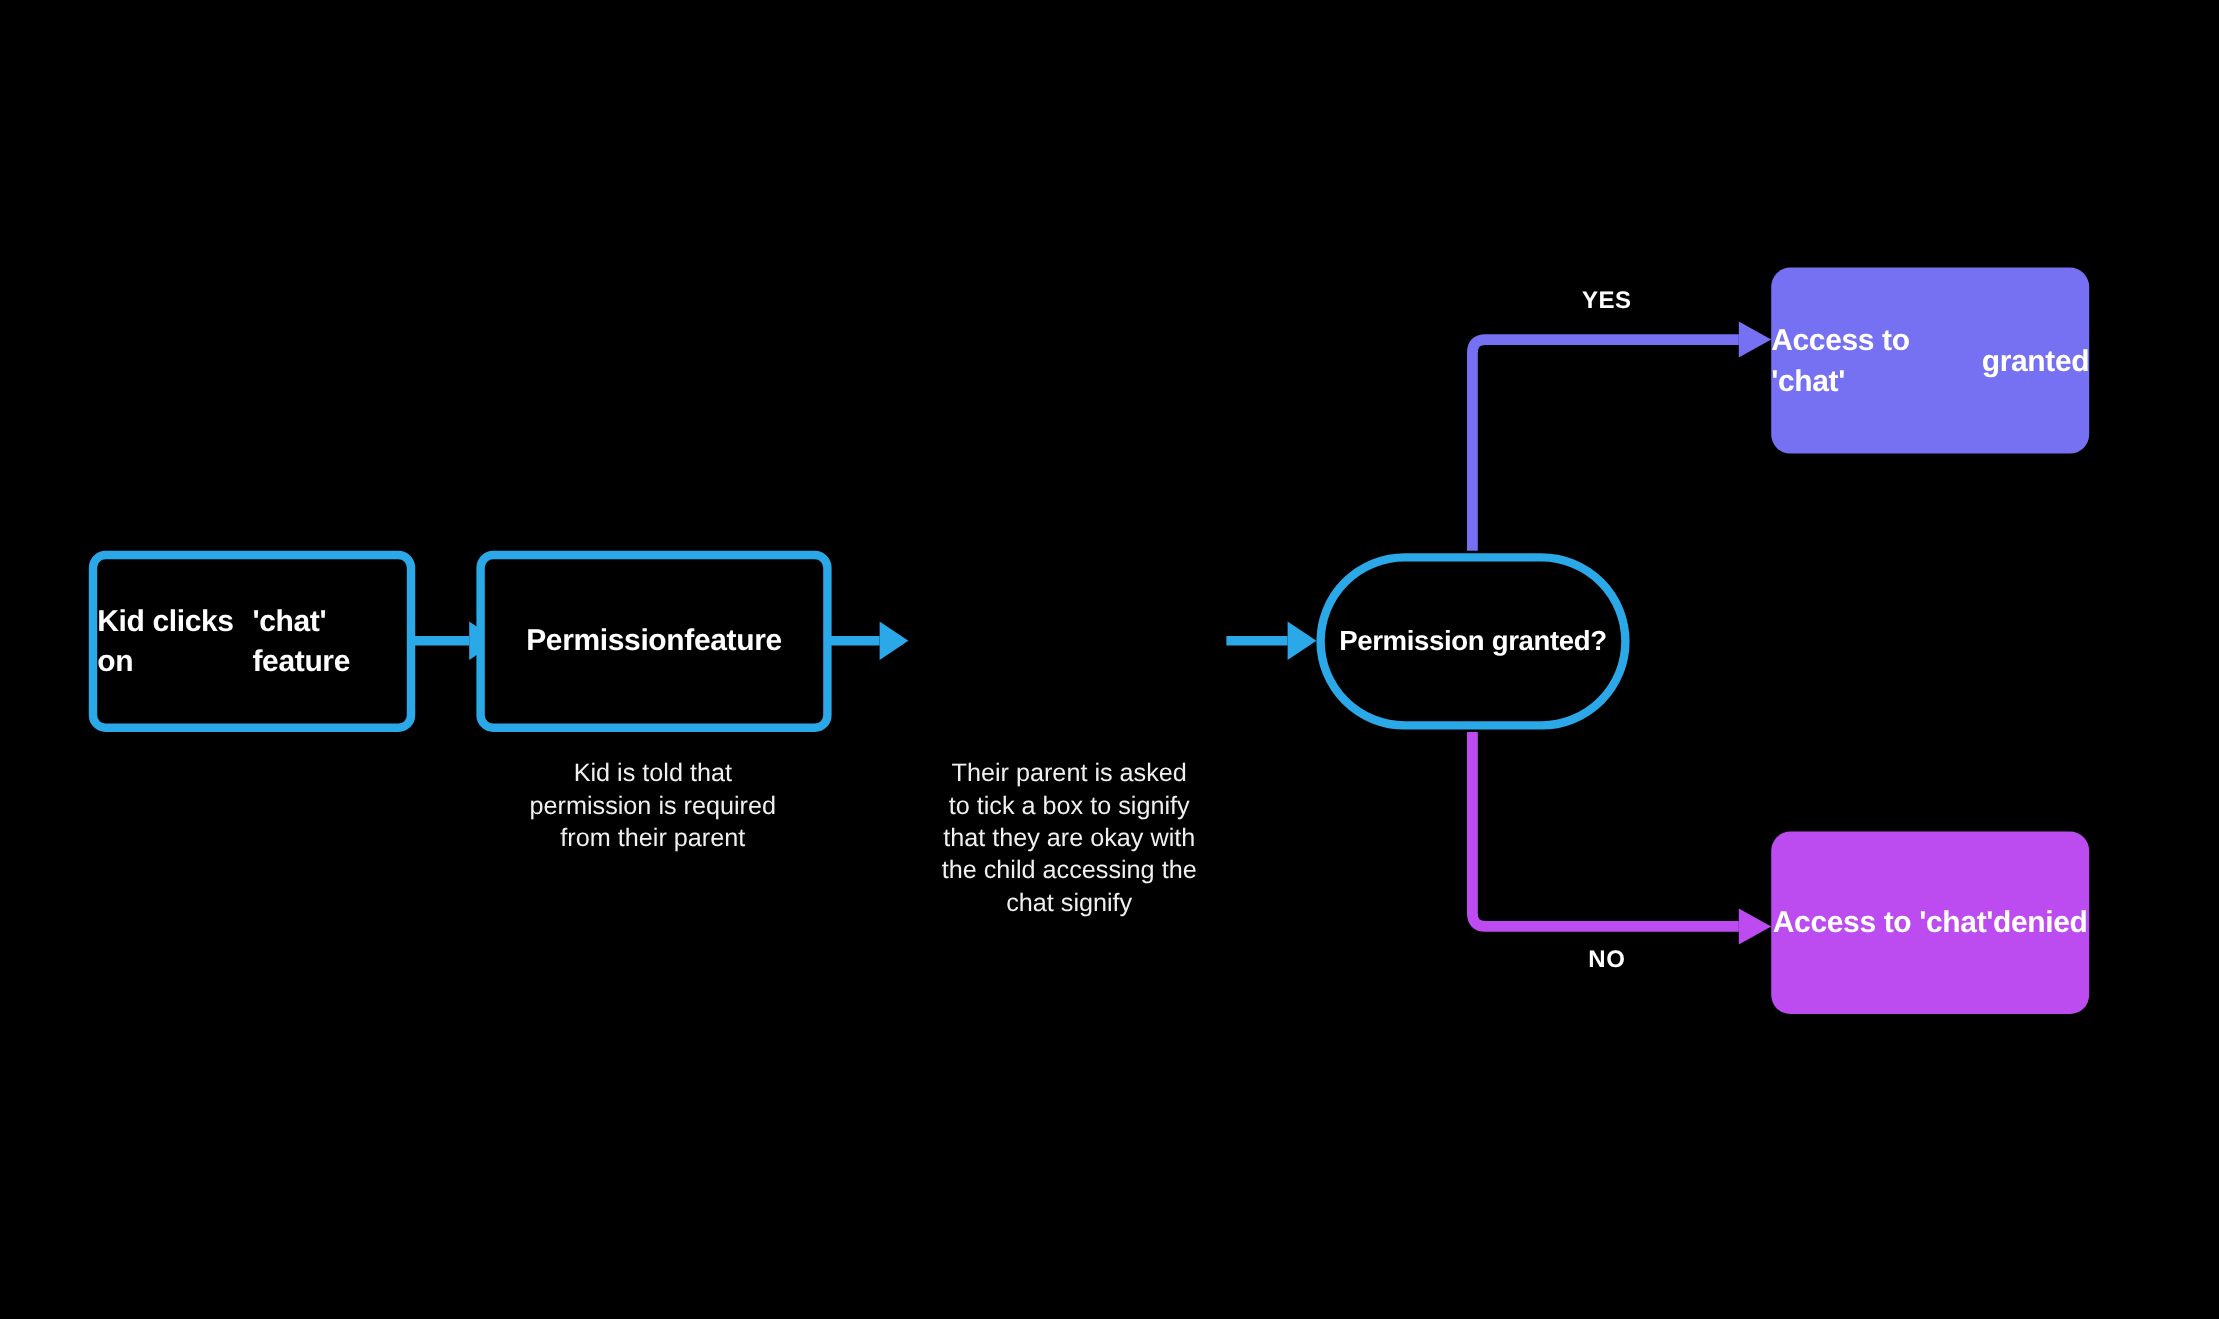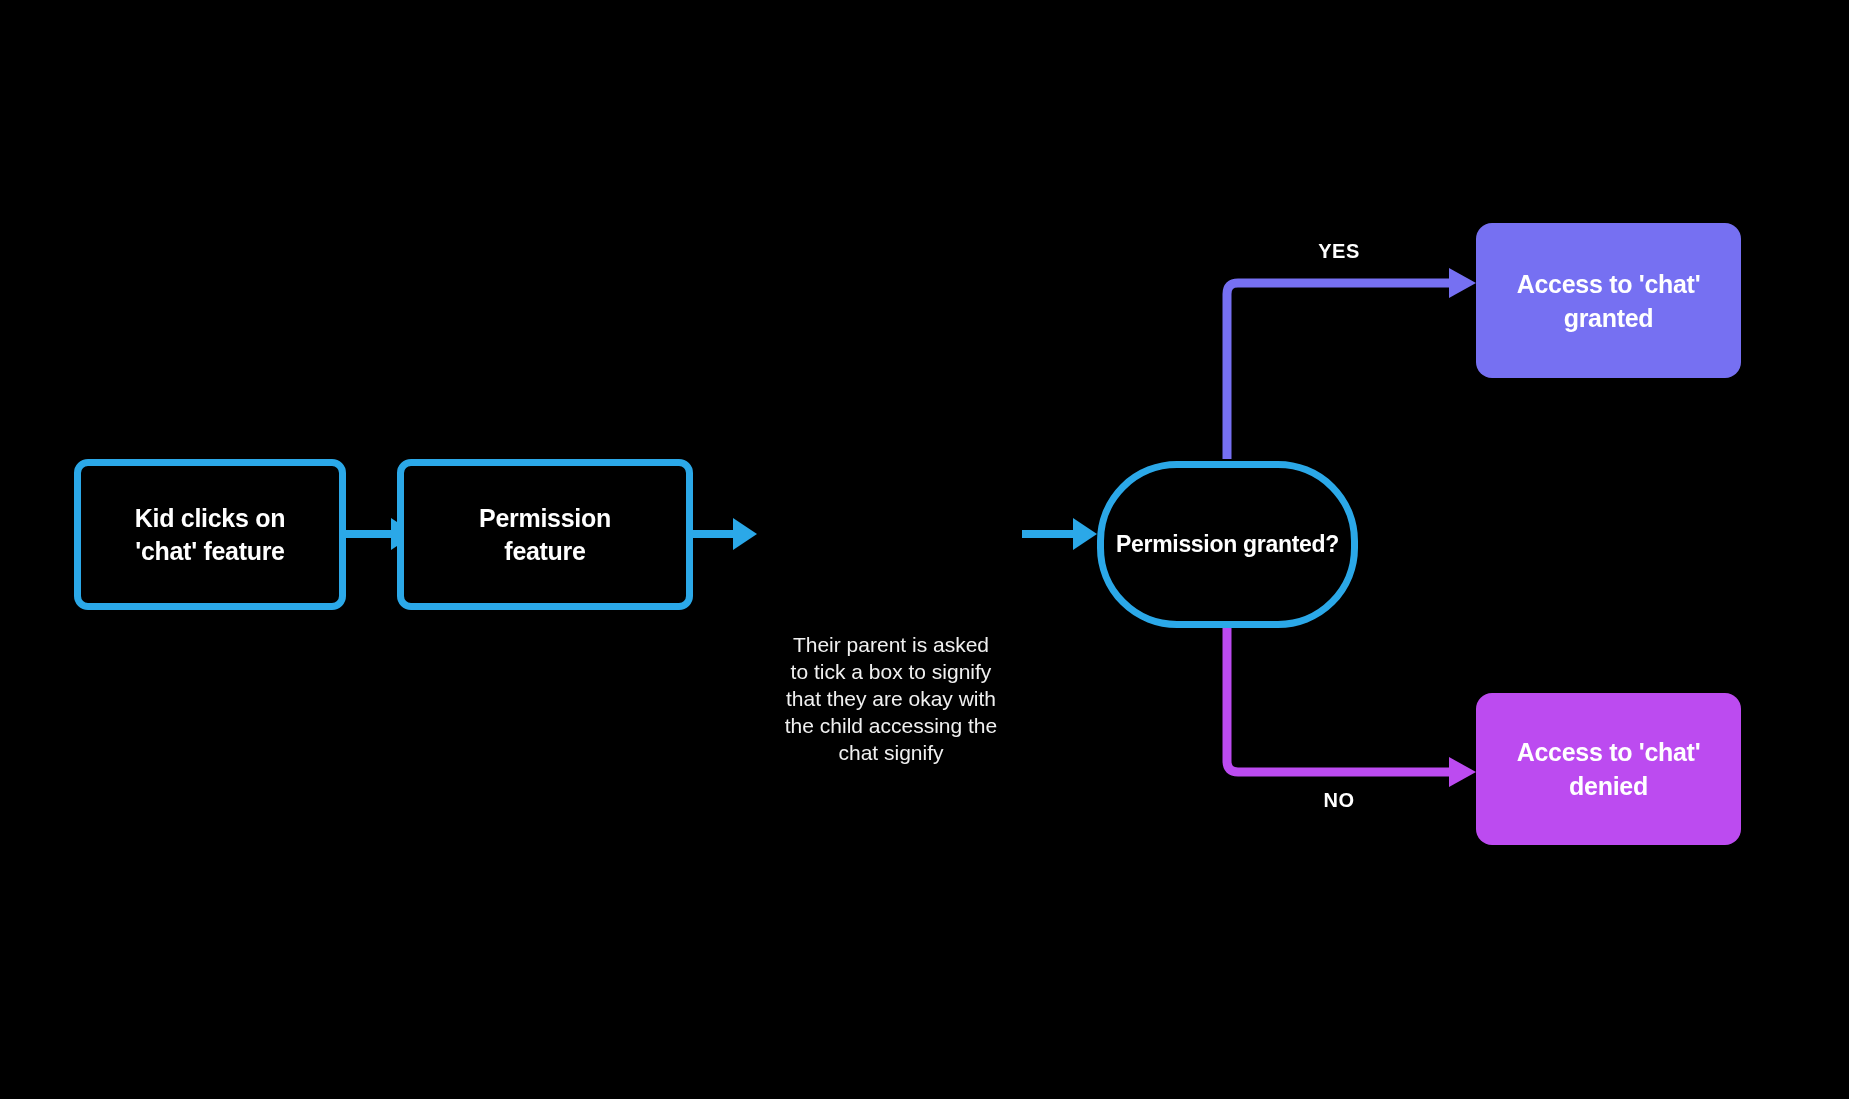--- a/index.html
+++ b/index.html
@@ -13,21 +13,21 @@
   .shaft{fill:none;stroke-linecap:butt;stroke-linejoin:round;}
   .shaft.cyan{stroke:var(--cyan,#2BA8E8);stroke-width:8;}
   .shaft.violet{stroke:var(--violet,#7670F2);stroke-width:9;}
   .shaft.magenta{stroke:var(--magenta,#BC4BF0);stroke-width:9;}
   .head.cyan{fill:var(--cyan,#2BA8E8);}
   .head.violet{fill:var(--violet,#7670F2);}
   .head.magenta{fill:var(--magenta,#BC4BF0);}
 
   .node{
     position:absolute;box-sizing:border-box;
-    display:flex;flex-direction:column;align-items:center;justify-content:center;
+    display:flex;flex-direction:row;align-items:center;justify-content:center;
     text-align:left;color:var(--text,#fff);font-weight:700;
   }
   .process{
     background:var(--background,#000);
     border:7px solid var(--cyan,#2BA8E8);
     border-radius:14px;
     font-size:25px;line-height:33px;letter-spacing:-0.3px;
   }
   .decision{
     background:var(--background,#000);
@@ -84,34 +84,39 @@
       <div>Kid clicks on</div>
       <div>'chat' feature</div>
     </div>
 
   <div class="node process" style="left:397px;top:459px;width:296px;height:151px;">
       <div>Permission</div>
       <div>feature</div>
     </div>
 
 
-  <div class="node decision" style="left:1097px;top:461px;width:261px;height:167px;">
+  <div class="node decision" style="left:1097px;top:461px;width:261px;height:147px;">
       <div>Permission granted?</div>
     </div>
 
   <div class="node terminal granted" style="left:1476px;top:223px;width:265px;height:155px;">
       <div>Access to 'chat'</div>
       <div>granted</div>
     </div>
 
   <div class="node terminal denied" style="left:1476px;top:693px;width:265px;height:152px;">
       <div>Access to 'chat'</div>
       <div>denied</div>
     </div>
 
+  <div class="caption" style="left:394px;top:631px;width:300px;">
+      <div>Kid is told that</div>
+      <div>permission is required</div>
+      <div>from their parent</div>
+    </div>
 
   <div class="caption" style="left:741px;top:631px;width:300px;">
       <div>Their parent is asked</div>
       <div>to tick a box to signify</div>
       <div>that they are okay with</div>
       <div>the child accessing the</div>
       <div>chat signify</div>
     </div>
 
   <div class="branch-label" style="left:1299px;top:240px;">YES</div>

